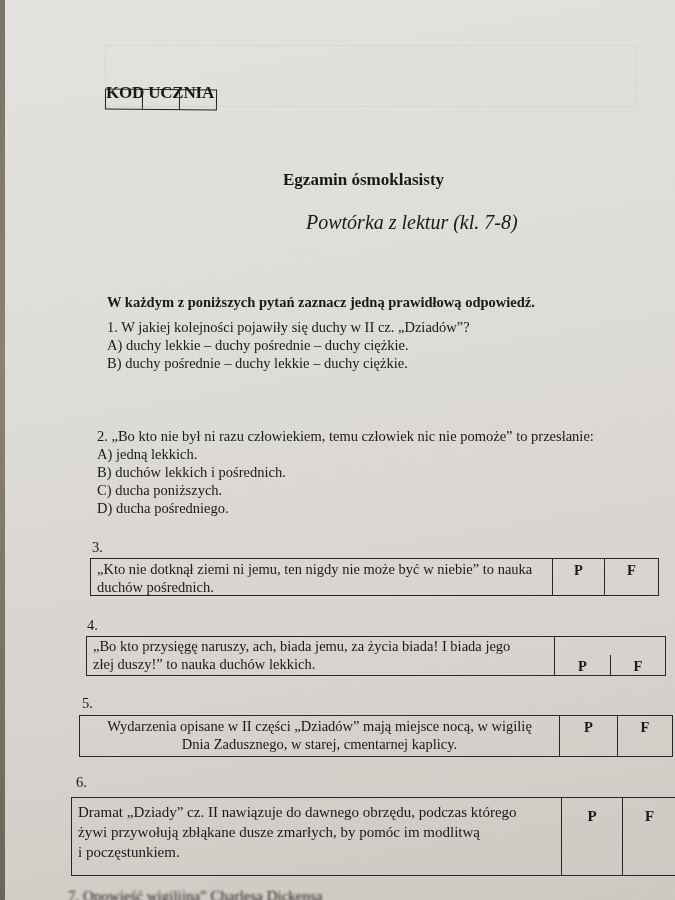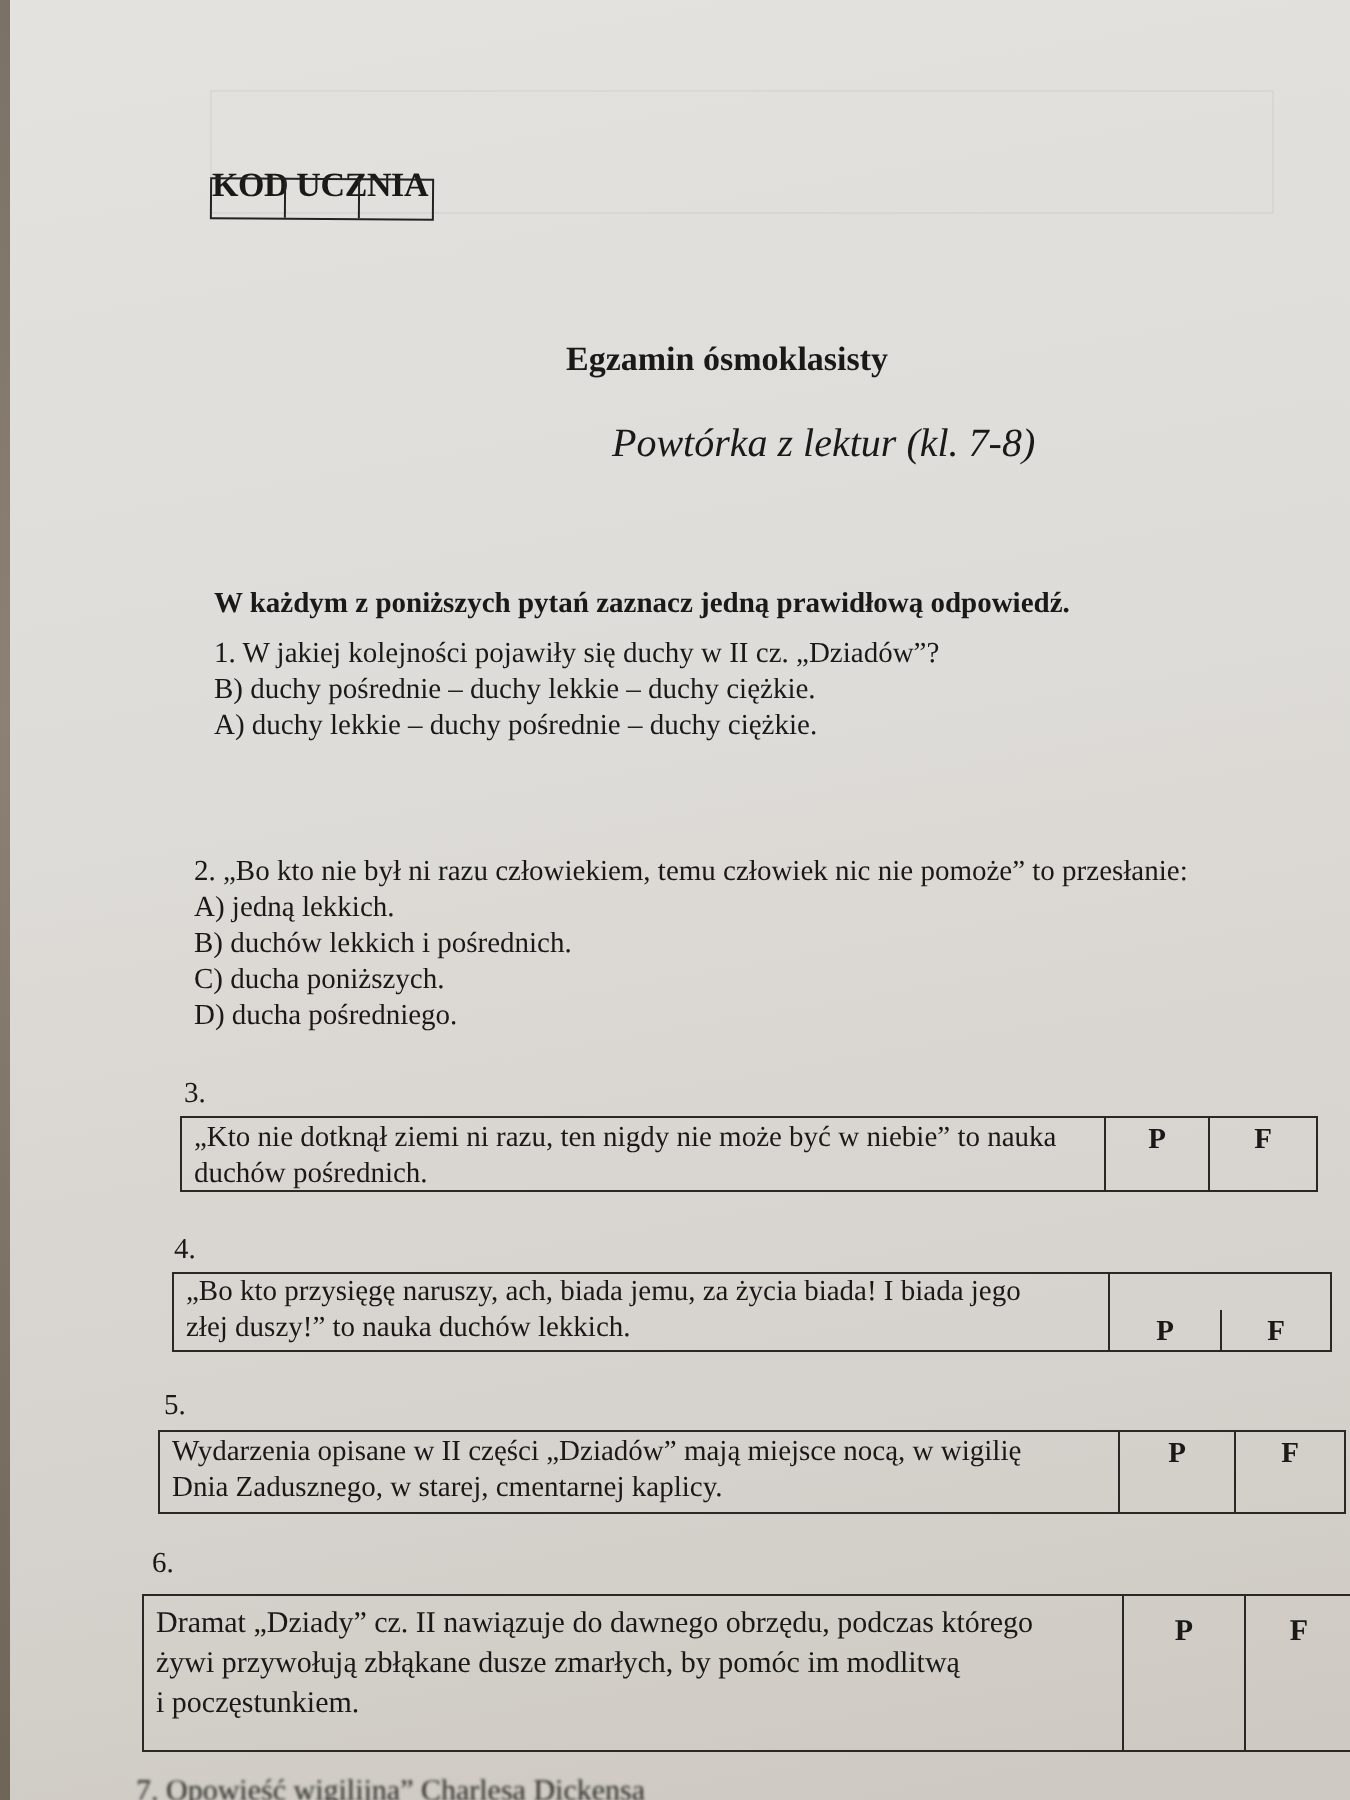--- a/index.html
+++ b/index.html
@@ -126,55 +126,55 @@
   <div class="kod-box"></div>
 </div>
 
 <div class="title">Egzamin ósmoklasisty</div>
 <div class="subtitle">Powtórka z lektur (kl. 7-8)</div>
 
 <div class="instruction">W każdym z poniższych pytań zaznacz jedną prawidłową odpowiedź.</div>
 
 <div class="mcq" style="left:107px; top:318px;">
   <div class="q">1. W jakiej kolejności pojawiły się duchy w II cz. „Dziadów”?</div>
+  <div class="opt">A) duchy lekkie – duchy pośrednie – duchy ciężkie.</div>
   <div class="opt">B) duchy pośrednie – duchy lekkie – duchy ciężkie.</div>
-  <div class="opt">A) duchy lekkie – duchy pośrednie – duchy ciężkie.</div>
 </div>
 
 <div class="mcq" style="left:97px; top:427px;">
   <div class="q">2. „Bo kto nie był ni razu człowiekiem, temu człowiek nic nie pomoże” to przesłanie:</div>
   <div class="opt">A) jedną lekkich.</div>
   <div class="opt">B) duchów lekkich i pośrednich.</div>
   <div class="opt">C) ducha poniższych.</div>
   <div class="opt">D) ducha pośredniego.</div>
 </div>
 
 <div class="tf-num" style="left:92px; top:539px;">3.</div>
 <div class="tf-table" style="left:90px; top:558px; width:567px; height:36px;">
   <div class="tf-text" style="width:462px;">
-    <div>„Kto nie dotknął ziemi ni razu, ten nigdy nie może być w niebie” to nauka</div>
+    <div>„Kto nie dotknął ziemi ni jemu, ten nigdy nie może być w niebie” to nauka</div>
     <div>duchów pośrednich.</div>
   </div>
   <div class="tf-cell" style="width:52px;">P</div>
   <div class="tf-cell" style="width:53px;">F</div>
 </div>
 
 <div class="tf-num" style="left:87px; top:617px;">4.</div>
 <div class="tf-table" style="left:86px; top:636px; width:578px; height:38px;align-items:flex-end;">
   <div class="tf-text" style="width:468px;">
     <div>„Bo kto przysięgę naruszy, ach, biada jemu, za życia biada! I biada jego</div>
     <div>złej duszy!” to nauka duchów lekkich.</div>
   </div>
   <div class="tf-cell" style="width:56px;">P</div>
   <div class="tf-cell" style="width:54px;">F</div>
 </div>
 
 <div class="tf-num" style="left:82px; top:695px;">5.</div>
 <div class="tf-table" style="left:79px; top:715px; width:592px; height:40px;">
-  <div class="tf-text" style="width:480px;">
+  <div class="tf-text" style="width:480px;text-align:center;">
     <div>Wydarzenia opisane w II części „Dziadów” mają miejsce nocą, w wigilię</div>
     <div>Dnia Zadusznego, w starej, cmentarnej kaplicy.</div>
   </div>
   <div class="tf-cell" style="width:58px;">P</div>
   <div class="tf-cell" style="width:54px;">F</div>
 </div>
 
 <div class="tf-num" style="left:76px; top:774px;">6.</div>
 <div class="tf-table" style="left:71px; top:797px; width:604px; height:77px; line-height:20px; font-size:15px;">
   <div class="tf-text" style="width:490px; padding-top:4px;">

